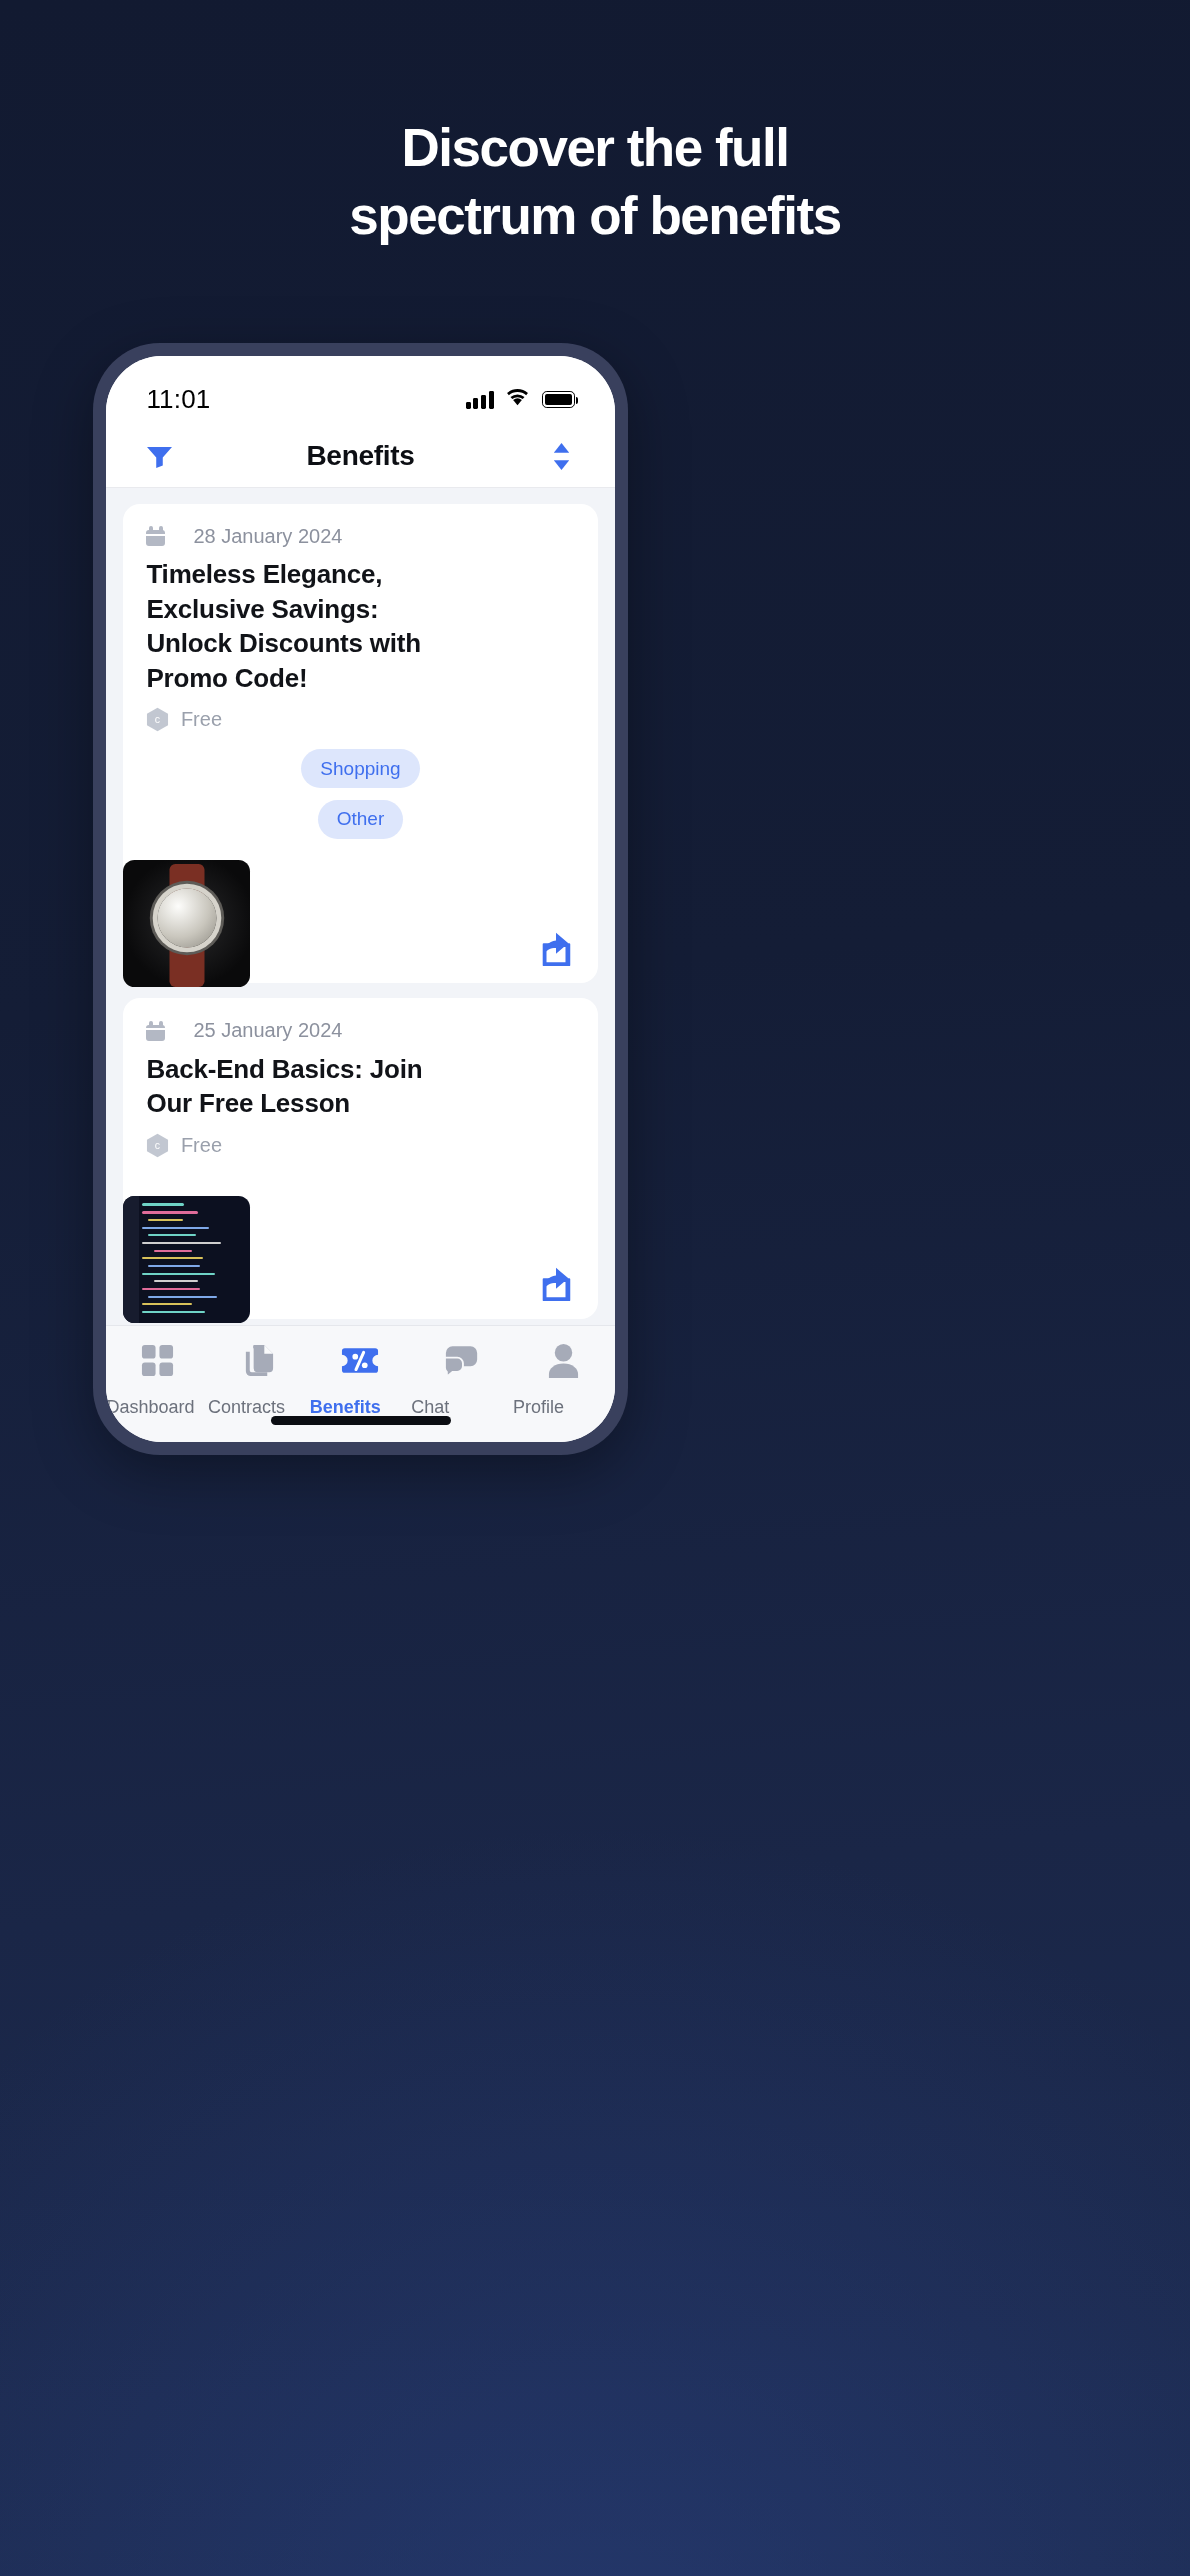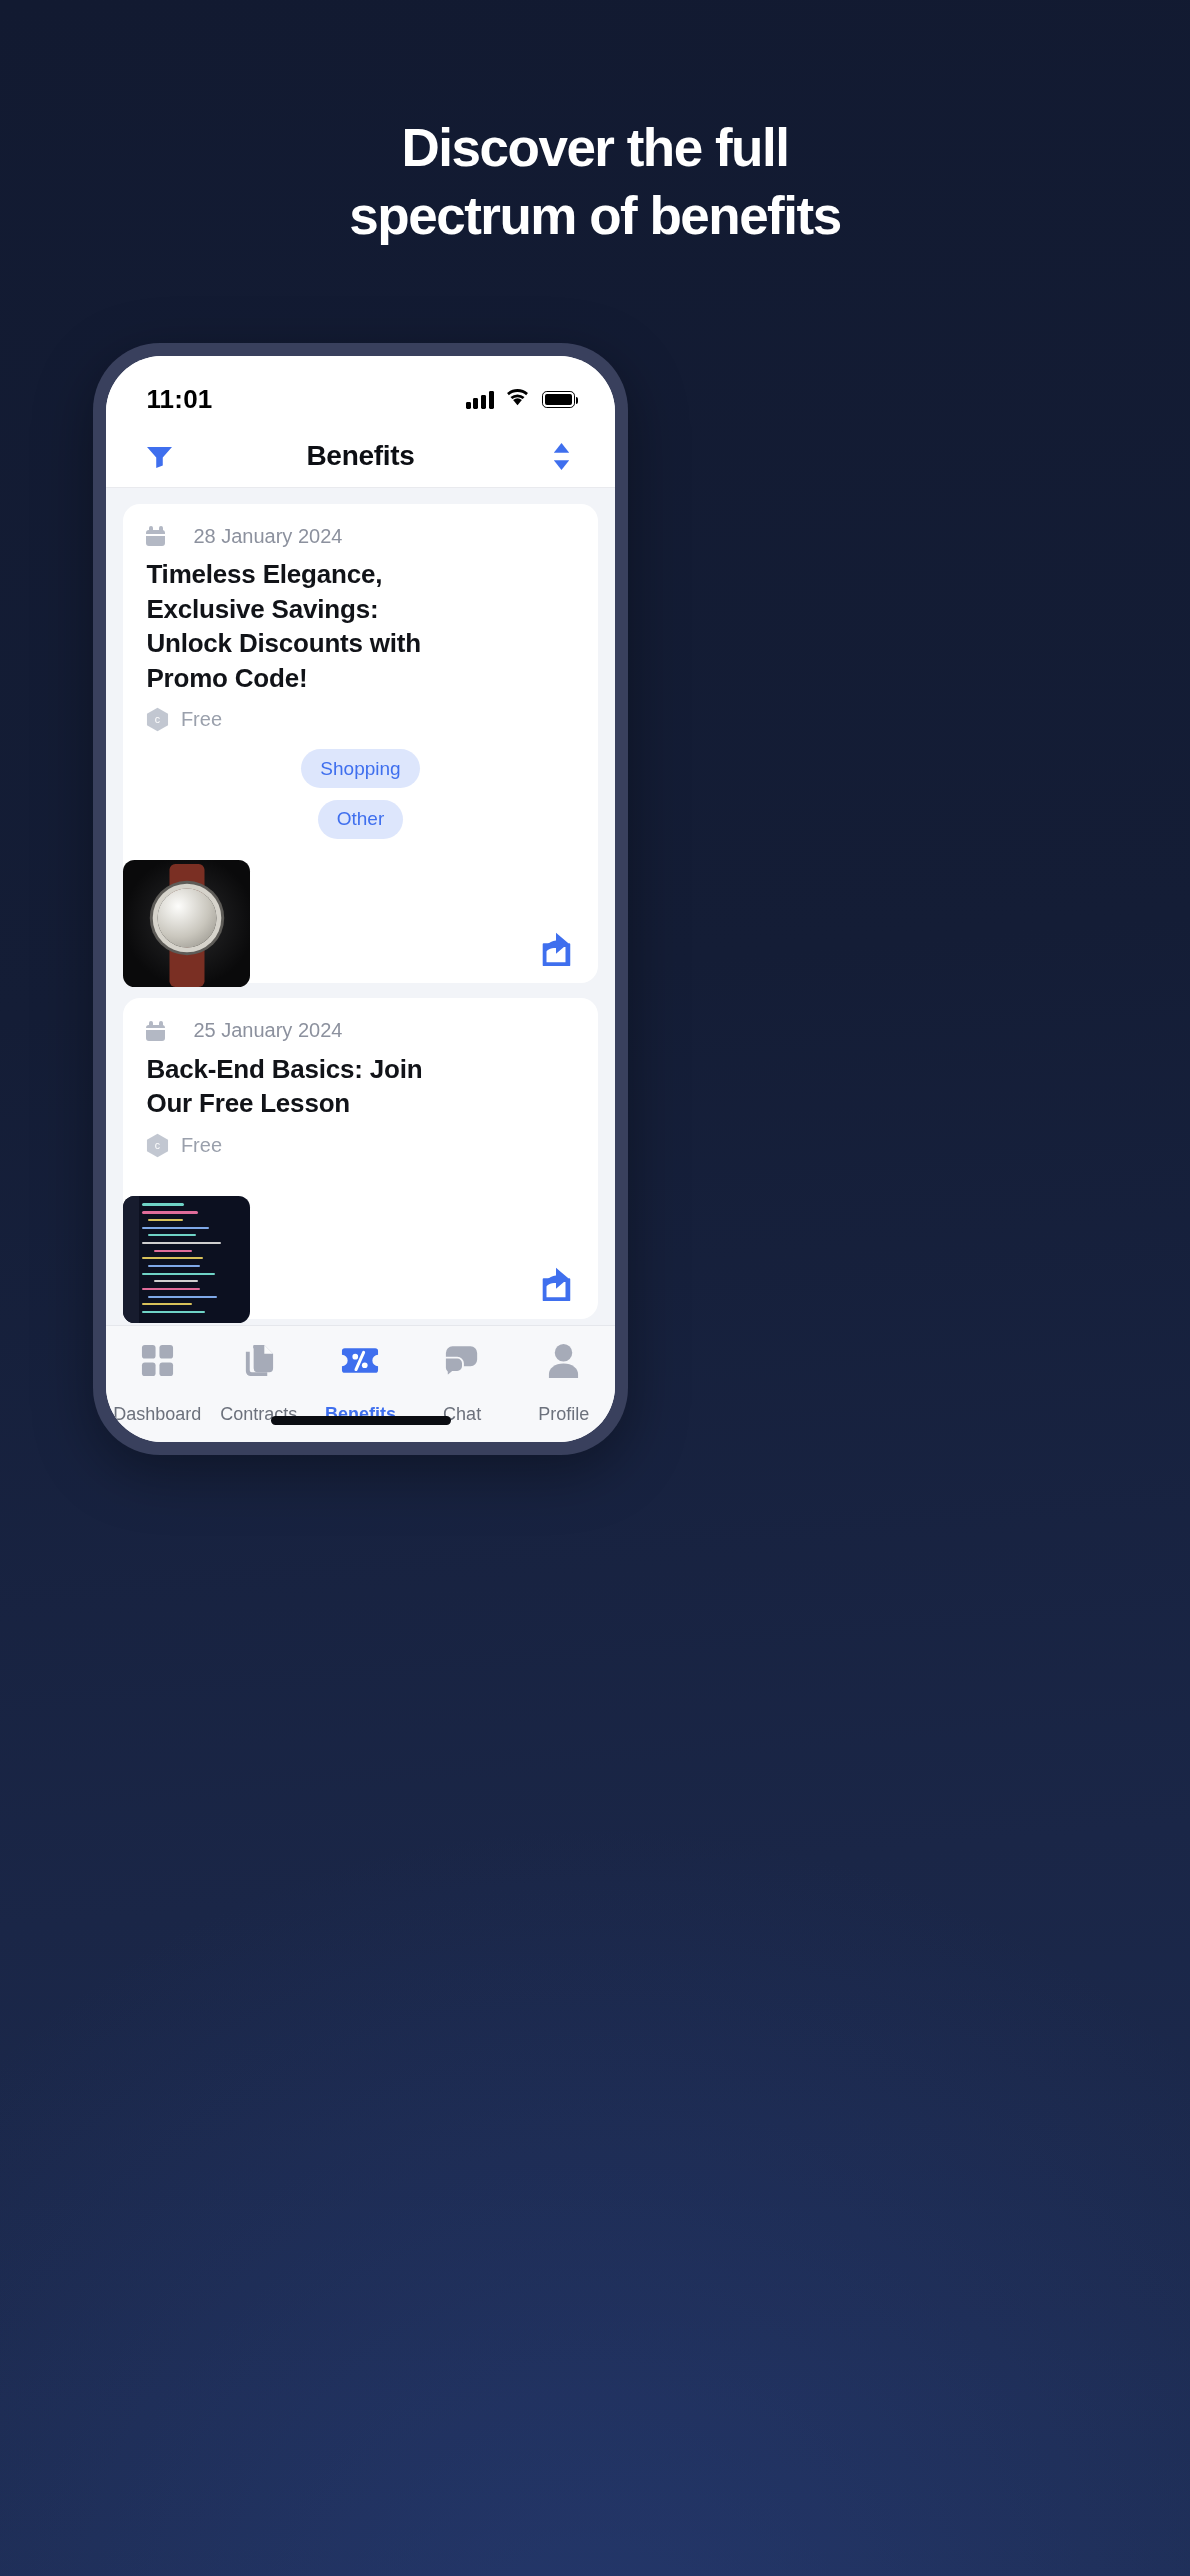--- a/index.html
+++ b/index.html
@@ -54,21 +54,21 @@
   }
 
   
   #statusbar{
     height:69px; flex:0 0 69px;
     display:flex; align-items:center;
     padding:17px 40px 0 40px;
     justify-content:space-between;
     background:#fff;
   }
-  #clock{ font-size:26px; font-weight:bold; color:#000; letter-spacing:0.2px; }
+  #clock{ font-size:26px; font-weight:normal; color:#000; letter-spacing:0.2px; }
   #status-icons{ display:flex; align-items:center; gap:11.5px; }
   .bars{ display:flex; align-items:flex-end; gap:2.9px; height:19px; }
   .bars i{ display:block; width:4.8px; background:#000; border-radius:1.4px; }
   .bars i:nth-child(1){ height:6.7px; }
   .bars i:nth-child(2){ height:10.5px; }
   .bars i:nth-child(3){ height:14.4px; }
   .bars i:nth-child(4){ height:18px; }
   .batt{
     width:33px; height:16.3px; border:1.9px solid #000; border-radius:4.8px;
     position:relative; padding:1.9px;
@@ -154,21 +154,21 @@
   .th-code .gut{ position:absolute; left:0; top:0; bottom:0; width:15.3px; background:#171c2e; }
 
   
   #tabbar{
     flex:0 0 117px; height:117px;
     background:#f7f8fa;
     border-top:1px solid #e5e7ec;
     display:flex; align-items:flex-start;
     padding-top:15.3px;
   }
-  .tab{ flex:1; display:flex; flex-direction:column; align-items:center; gap:23px; }
+  .tab{ flex:1; display:flex; flex-direction:column; gap:16px; }
   .tab-label{ font-size:18px; color:#6c717c; }
   .tab.active .tab-label{ color:#3f6fee; font-weight:bold; }
   .tab-ico{ height:40px; display:flex; align-items:center; justify-content:center; }
   #home-indicator{
     position:absolute; left:50%; transform:translateX(-50%);
     bottom:17px; width:180px; height:8.6px; border-radius:5.8px; background:#0b0d12;
   }
 </style>
 </head>
 <body>

